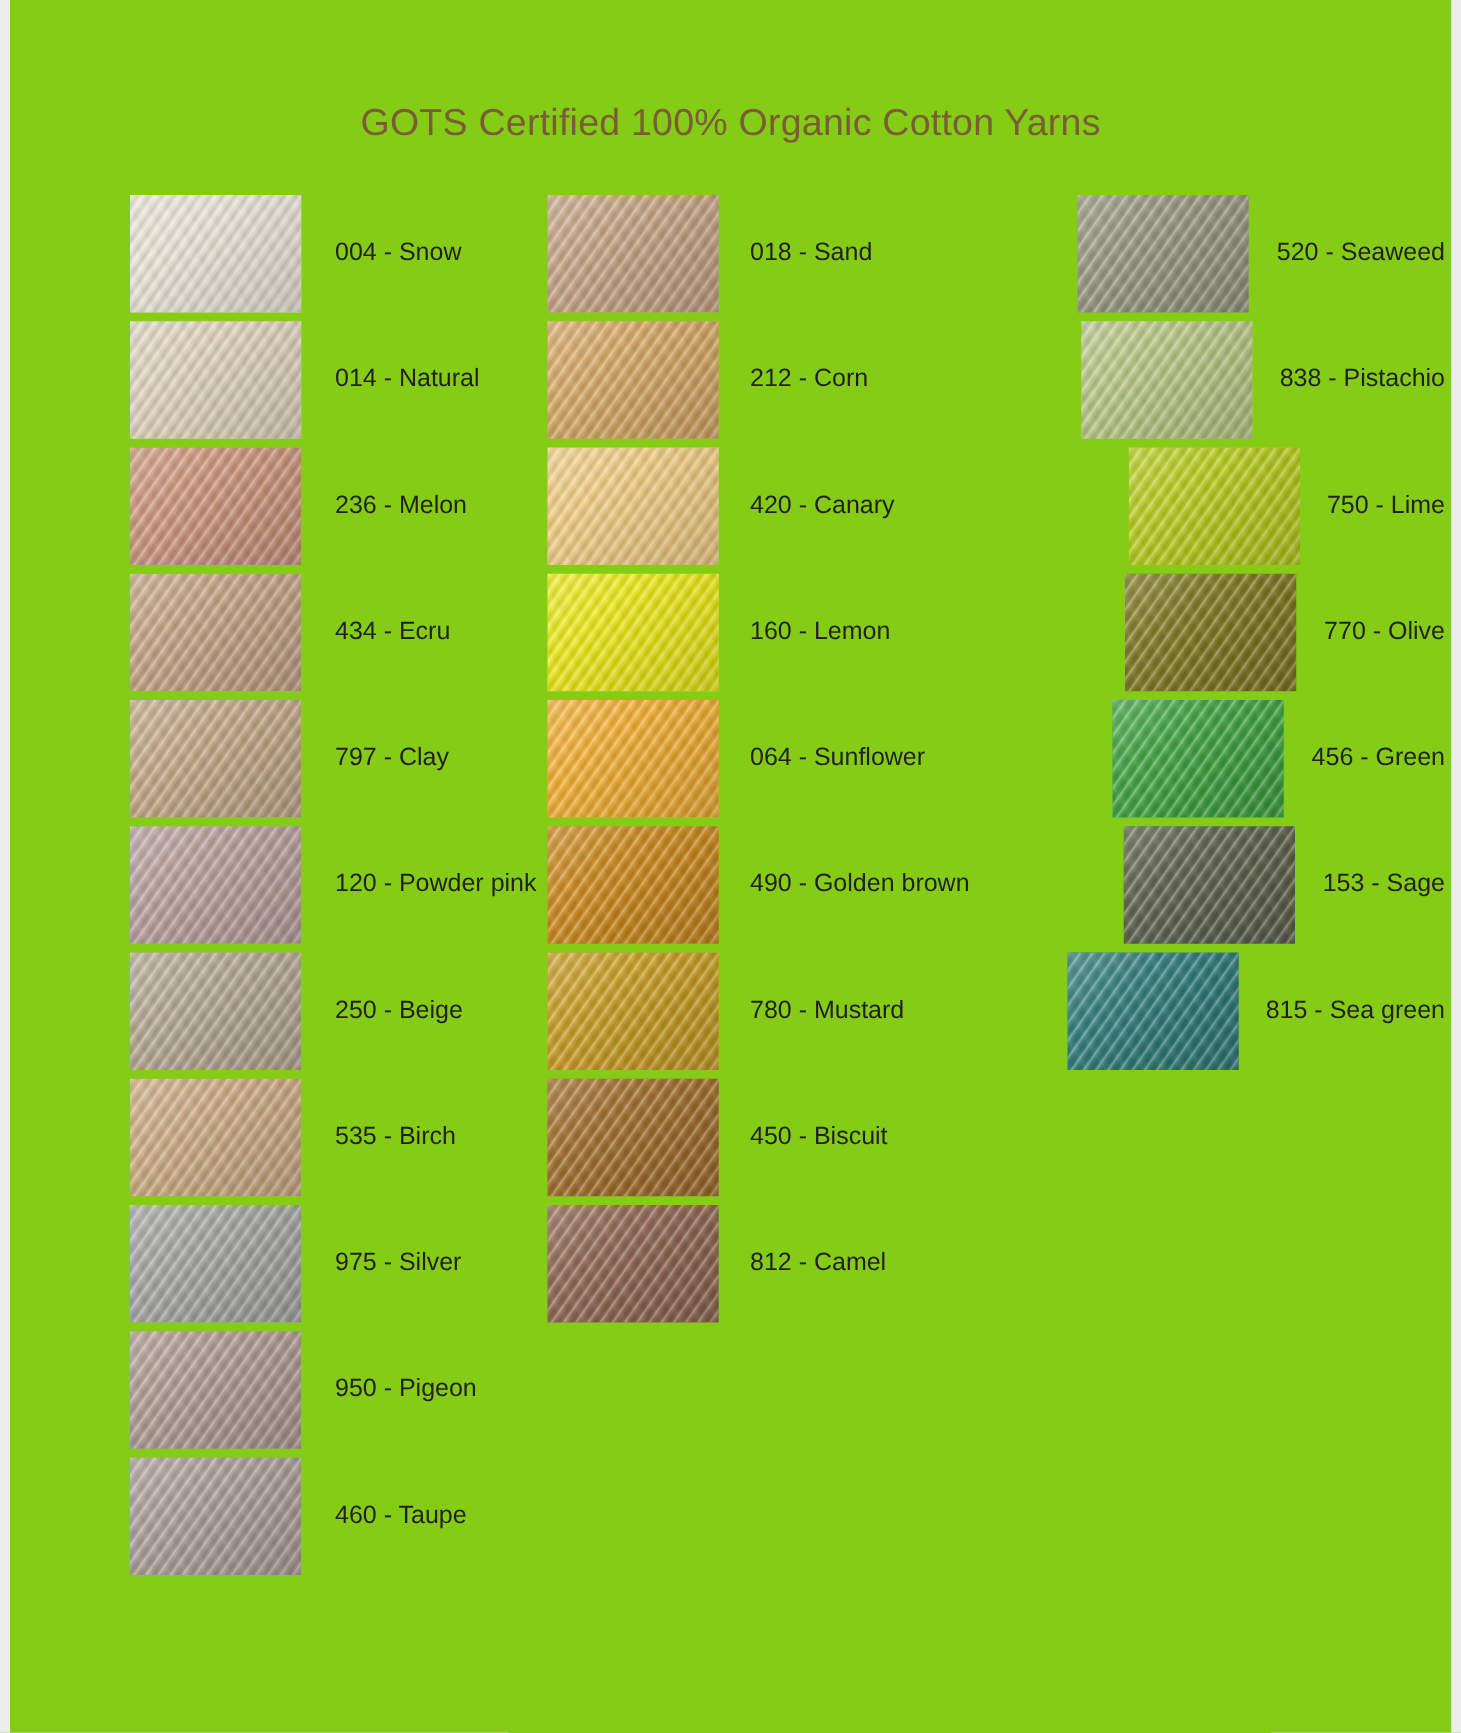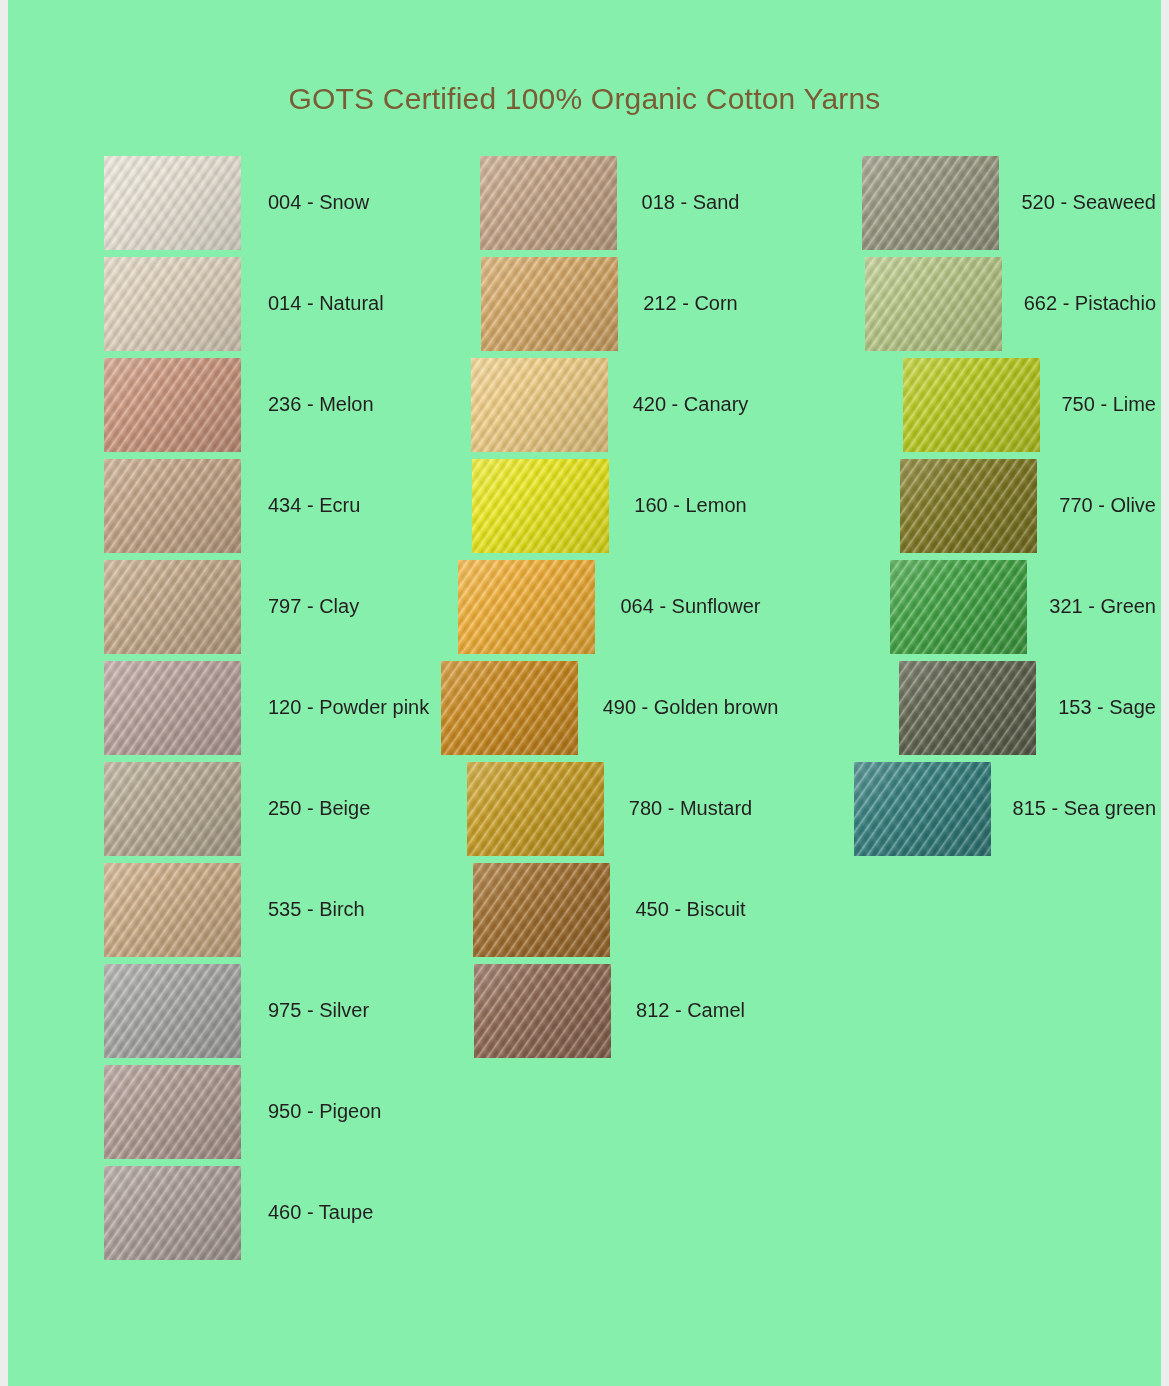--- a/index.html
+++ b/index.html
@@ -12,21 +12,21 @@
     height: 1386px;
     font-family: "Liberation Sans", sans-serif;
     overflow: hidden;
   }
   #page {
     position: absolute;
     left: 8px;
     top: 0px;
     width: 1153px;
     height: 1386px;
-    background: #86efac;
+    background: #84cc16;
     box-sizing: border-box;
   }
   #title {
     position: absolute;
     left: 0;
     top: 82px;
     width: 1153px;
     text-align: center;
     font-size: 30px;
     font-weight: 400;
@@ -41,21 +41,21 @@
     width: 1060px;
     display: flex;
     flex-direction: row;
     align-items: flex-start;
   }
   .column {
     display: flex;
     flex-direction: column;
   }
   .col-0 { width: 340px; }
-  .col-1 { width: 345px; align-items: center; }
+  .col-1 { width: 345px; }
   .col-2 { width: 375px; align-items: flex-end; }
 
   .swatch-row {
     display: flex;
     flex-direction: row;
     align-items: center;
     height: 101px;
   }
   .swatch {
     width: 137px;
@@ -294,21 +294,21 @@
             <div class="shade"></div>
           </div>
           <div class="swatch-label">520 - Seaweed</div>
         </div>
         <div class="swatch-row">
           <div class="swatch" style="background: rgb(180, 196, 131);">
             <div class="tex"></div>
             <div class="tex2"></div>
             <div class="shade"></div>
           </div>
-          <div class="swatch-label">662 - Pistachio</div>
+          <div class="swatch-label">838 - Pistachio</div>
         </div>
         <div class="swatch-row">
           <div class="swatch" style="background: rgb(181, 200, 28);">
             <div class="tex"></div>
             <div class="tex2"></div>
             <div class="shade"></div>
           </div>
           <div class="swatch-label">750 - Lime</div>
         </div>
         <div class="swatch-row">
@@ -318,21 +318,21 @@
             <div class="shade"></div>
           </div>
           <div class="swatch-label">770 - Olive</div>
         </div>
         <div class="swatch-row">
           <div class="swatch" style="background: rgb(61, 160, 63);">
             <div class="tex"></div>
             <div class="tex2"></div>
             <div class="shade"></div>
           </div>
-          <div class="swatch-label">321 - Green</div>
+          <div class="swatch-label">456 - Green</div>
         </div>
         <div class="swatch-row">
           <div class="swatch" style="background: rgb(92, 96, 75);">
             <div class="tex"></div>
             <div class="tex2"></div>
             <div class="shade"></div>
           </div>
           <div class="swatch-label">153 - Sage</div>
         </div>
         <div class="swatch-row">

